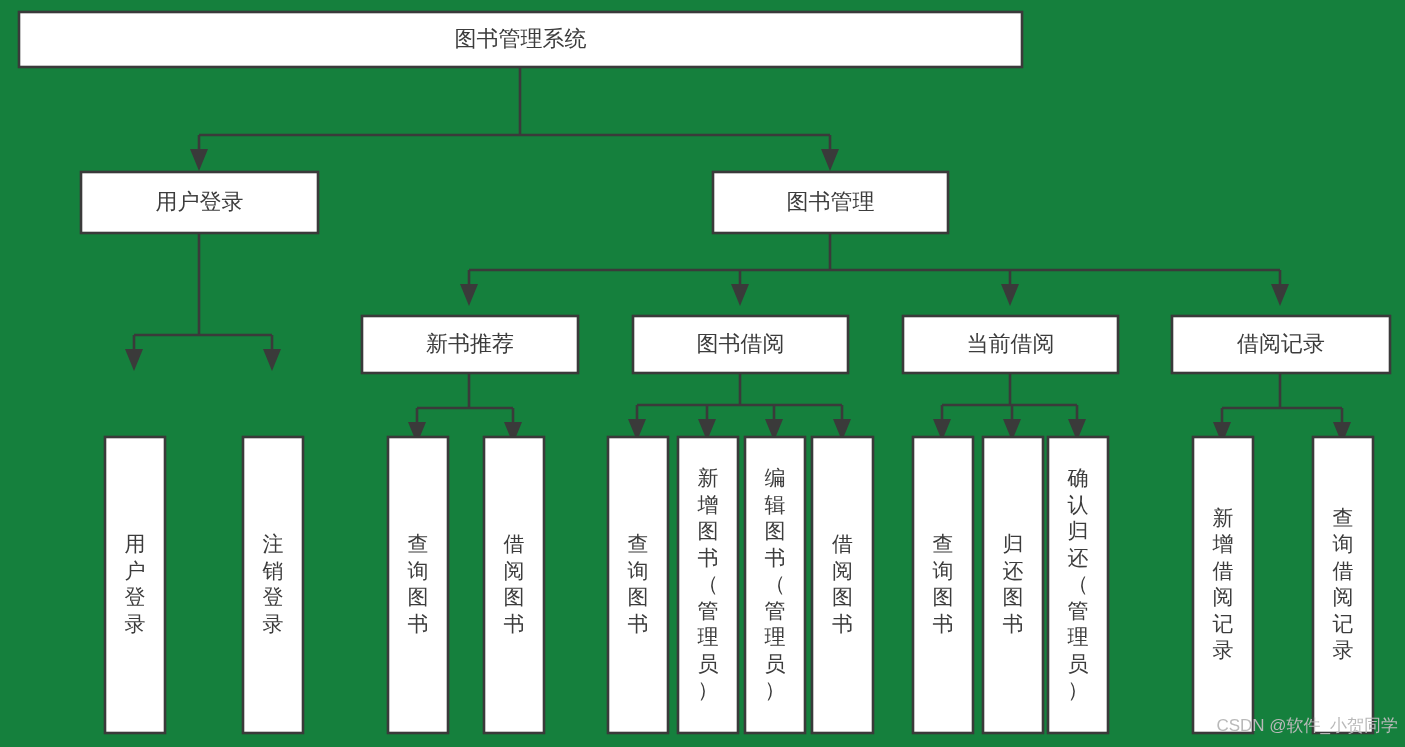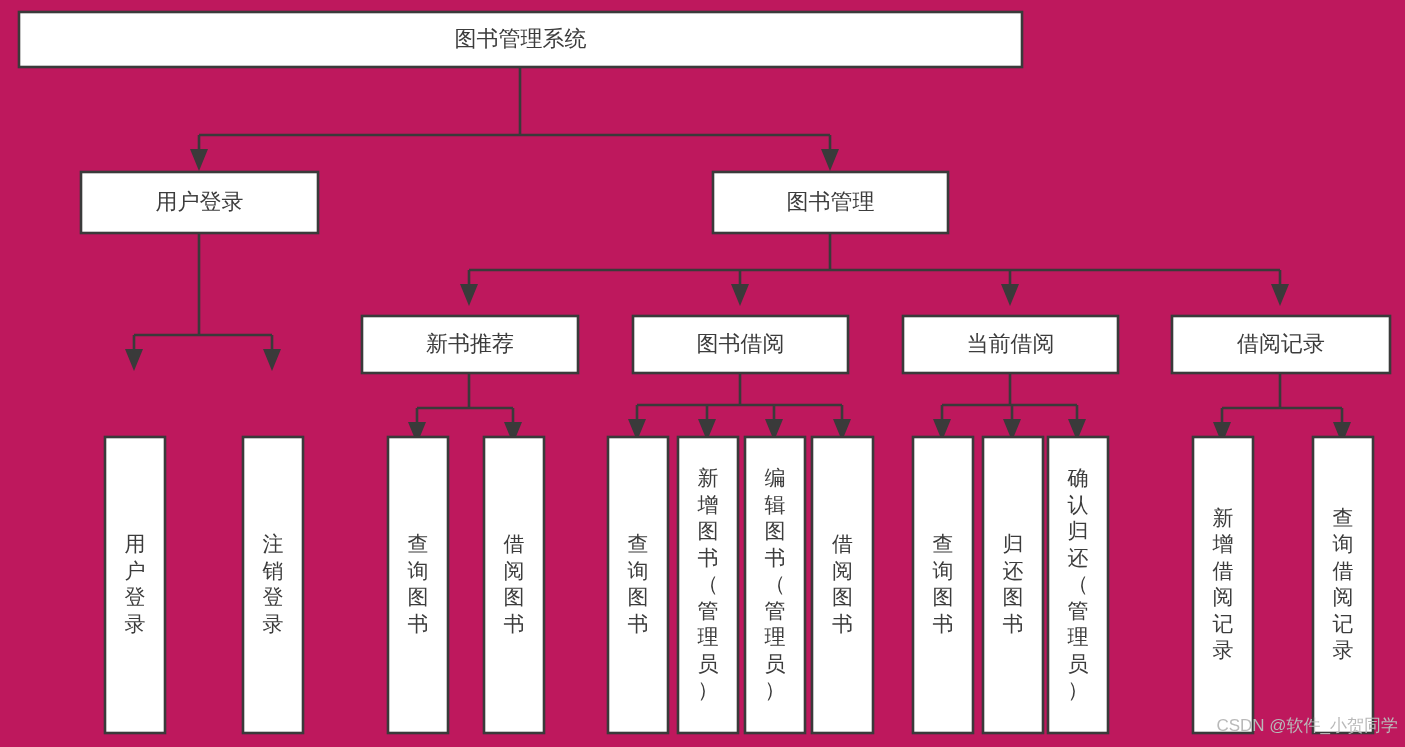--- a/index.html
+++ b/index.html
@@ -8,21 +8,21 @@
     padding: 0;
     background: #ffffff;
   }
   body {
     font-family: "Liberation Sans", "DejaVu Sans", sans-serif;
   }
   #diagram-root {
     position: relative;
     width: 1405px;
     height: 747px;
-    background: #be185d;
+    background: #15803d;
     overflow: hidden;
   }
   svg.diagram-canvas {
     position: absolute;
     left: 0;
     top: 0;
     width: 1405px;
     height: 747px;
     display: block;
   }

